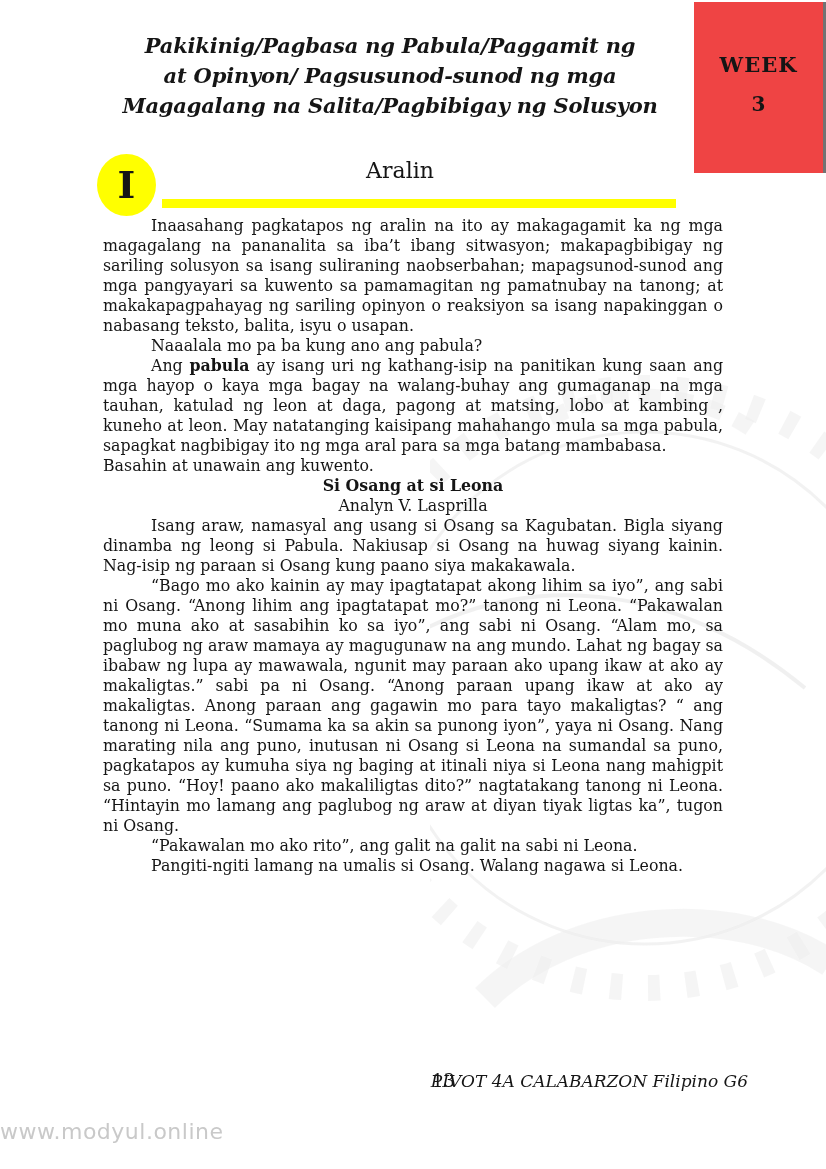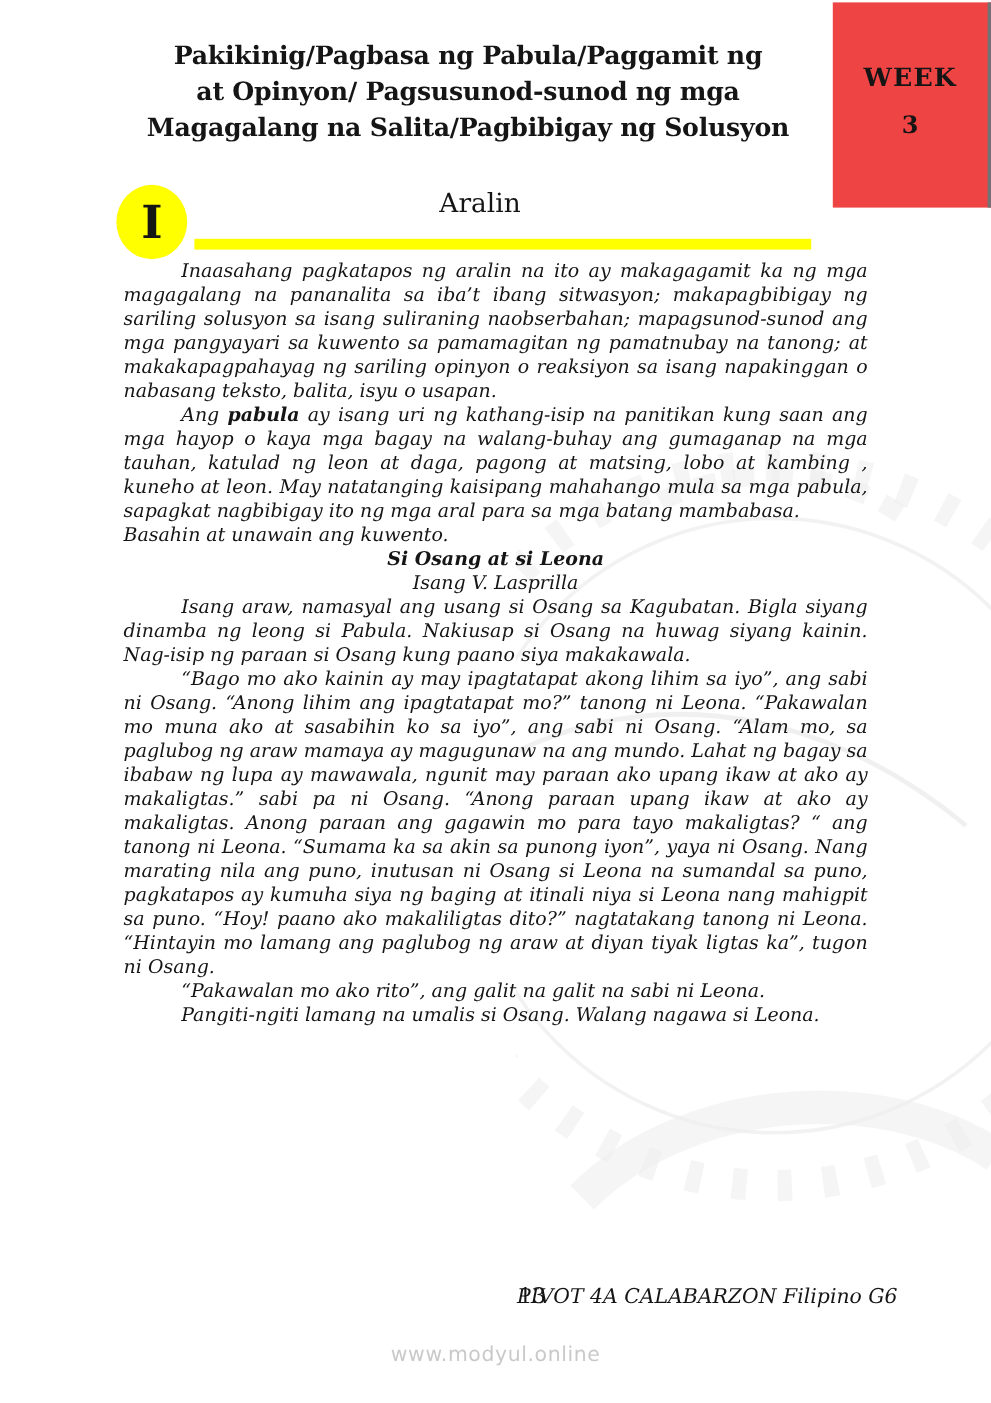--- a/index.html
+++ b/index.html
@@ -24,21 +24,21 @@
   }
   .week-word { display:block; margin-top:50px; font-size:21px; letter-spacing:1px; }
   .week-num  { display:block; margin-top:15px; font-size:20px; }
 
   
   .page-title {
     position:absolute; top:31px; left:50px; width:680px;
     text-align:center; font-weight:bold;
     font-size:21px; line-height:30px; letter-spacing:-0.2px;
   }
-  .title-line { white-space:nowrap; }
+  .title-line { white-space:nowrap;font-style:italic; }
 
   .aralin-label {
     position:absolute; top:158px; left:85px; width:630px;
     text-align:center; font-size:22px;
   }
 
   .i-circle {
     position:absolute; left:97px; top:154px;
     width:59px; height:62px;
     border-radius:50%;
@@ -59,21 +59,21 @@
     width:396px; height:655px;
     opacity:0.16; pointer-events:none; z-index:0;
   }
 
   
   .body-text {
     position:absolute; left:103px; top:216px; width:620px;
     font-size:15.8px; line-height:20px;
     text-align:justify; z-index:1;
   }
-  .body-text p { margin:0;font-style:italic; }
+  .body-text p { margin:0; }
   .p-intro       { text-indent:48px; }
   .p-question    { margin-top:16px; text-indent:48px; }
   .p-pabula      { margin-top:28px; text-indent:48px; }
   .p-instruction { margin-top:25px; }
   .story-title   { margin-top:27px; text-align:center; font-weight:bold; text-indent:0; }
   .story-author  { margin-top:13px; text-align:center; text-indent:0; }
   .p-story1      { margin-top:22px; text-indent:48px; }
   .p-story2      { text-indent:48px; }
   .p-story3      { margin-top:2px; text-indent:48px; }
   .p-story4      { margin-top:5px; text-indent:48px; }
@@ -84,22 +84,21 @@
     position:absolute; left:420px; top:1070px;
     font-size:18px;
     margin-left:12px;
   }
   .footer-module {
     position:absolute; right:78px; top:1071px;
     font-style:italic; font-size:17px;
   }
   .site-watermark {
     position:absolute; left:0; top:1119px; width:100%;
-    text-align:center;
-    color:#c9c9c9; font-size:17px;
+    color:#c9c9c9; font-size:22px;
     font-family:"DejaVu Sans", sans-serif;
     letter-spacing:0.5px;
   }
 </style>
 </head>
 <body>
 
 <div class="page">
 
   <div class="week-box">
@@ -128,25 +127,26 @@
         <circle cx="215" cy="330" r="256" stroke-width="3" opacity="0.7"></circle>
         <path d="M -30 285 C 90 210 245 222 375 330" stroke-width="4" opacity="0.8"></path>
         <path d="M 55 640 C 140 555 300 540 400 605" stroke-width="28" opacity="0.5"></path>
         <path d="M 120 60 C 180 30 260 30 320 70" stroke-width="16" stroke-dasharray="18 14" opacity="0.5"></path>
       </g>
     </svg>
   </div>
 
   <div class="body-text">
     <p class="p-intro">Inaasahang pagkatapos ng aralin na ito ay makagagamit ka ng mga magagalang na pananalita sa iba’t ibang sitwasyon; makapagbibigay ng sariling solusyon sa isang suliraning naobserbahan; mapagsunod-sunod ang mga pangyayari sa kuwento sa pamamagitan ng pamatnubay na tanong; at makakapagpahayag ng sariling opinyon o reaksiyon sa isang napakinggan o nabasang teksto, balita, isyu o usapan.</p>
+    <p class="p-question">Naaalala mo pa ba kung ano ang pabula?</p>
     <p class="p-pabula"><span>Ang </span><span class="bold-word">pabula</span><span> ay isang uri ng kathang-isip na panitikan kung saan ang mga hayop o kaya mga bagay na walang-buhay ang gumaganap na mga tauhan, katulad ng leon at daga, pagong at matsing, lobo at kambing , kuneho at leon. May natatanging kaisipang mahahango mula sa mga pabula, sapagkat nagbibigay ito ng mga aral para sa mga batang mambabasa.</span></p>
     <p class="p-instruction">Basahin at unawain ang kuwento.</p>
 
     <p class="story-title">Si Osang at si Leona</p>
-    <p class="story-author">Isang V. Lasprilla</p>
+    <p class="story-author">Analyn V. Lasprilla</p>
 
     <p class="p-story1">Isang araw, namasyal ang usang si Osang sa Kagubatan. Bigla siyang dinamba ng leong si Pabula. Nakiusap si Osang na huwag siyang kainin. Nag-isip ng paraan si Osang kung paano siya makakawala.</p>
     <p class="p-story2">“Bago mo ako kainin ay may ipagtatapat akong lihim sa iyo”, ang sabi ni Osang. “Anong lihim ang ipagtatapat mo?” tanong ni Leona. “Pakawalan mo muna ako at sasabihin ko sa iyo”, ang sabi ni Osang. “Alam mo, sa paglubog ng araw mamaya ay magugunaw na ang mundo. Lahat ng bagay sa ibabaw ng lupa ay mawawala, ngunit may paraan ako upang ikaw at ako ay makaligtas.” sabi pa ni Osang. “Anong paraan upang ikaw at ako ay makaligtas. Anong paraan ang gagawin mo para tayo makaligtas? “ ang tanong ni Leona. “Sumama ka sa akin sa punong iyon”, yaya ni Osang. Nang marating nila ang puno, inutusan ni Osang si Leona na sumandal sa puno, pagkatapos ay kumuha siya ng baging at itinali niya si Leona nang mahigpit sa puno. “Hoy! paano ako makaliligtas dito?” nagtatakang tanong ni Leona. “Hintayin mo lamang ang paglubog ng araw at diyan tiyak ligtas ka”, tugon ni Osang.</p>
     <p class="p-story3">“Pakawalan mo ako rito”, ang galit na galit na sabi ni Leona.</p>
     <p class="p-story4">Pangiti-ngiti lamang na umalis si Osang. Walang nagawa si Leona.</p>
   </div>
 
   <div class="footer-page">13</div>
   <div class="footer-module">PIVOT 4A CALABARZON Filipino G6</div>
 

